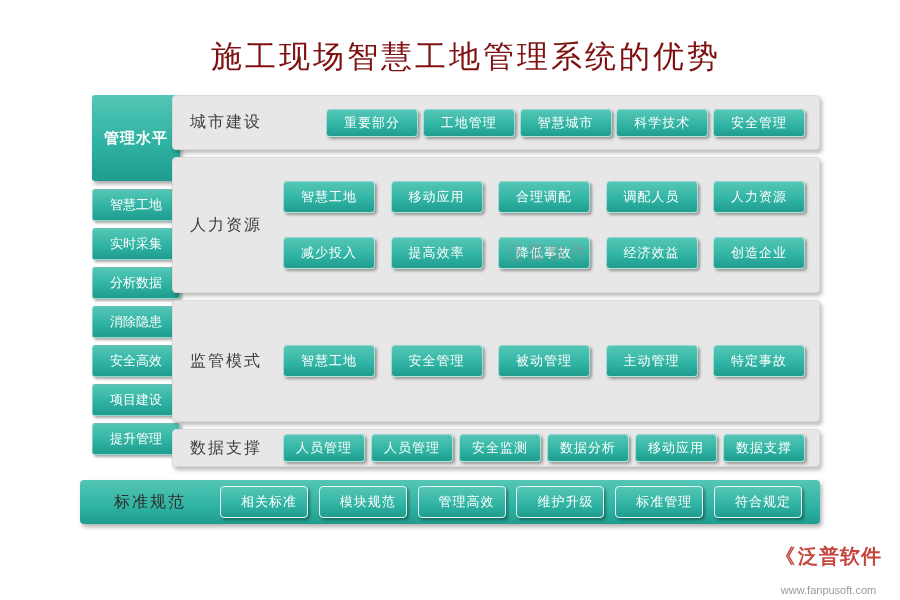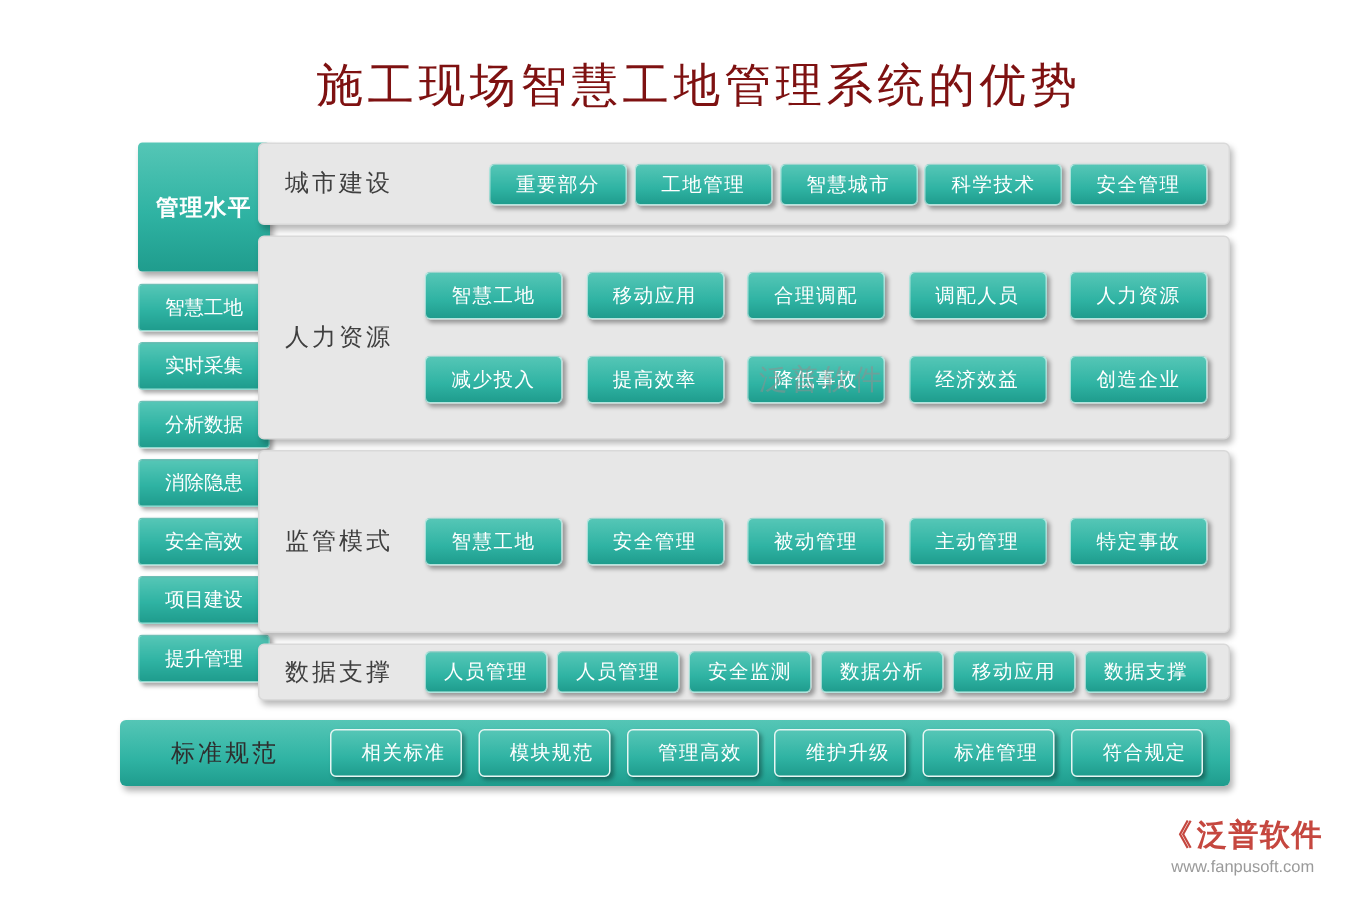--- a/index.html
+++ b/index.html
@@ -103,21 +103,21 @@
   .watermark {
     position:absolute; left:506px; top:240px; z-index:20;
     font-size:19px; color:#8f8f8f; opacity:.55; letter-spacing:2px;
     pointer-events:none;
   }
 
   
   .logo { position:absolute; right:18px; top:543px; text-align:center; }
   .logo-line { font-size:20px; font-weight:bold; color:var(--logo-red); letter-spacing:1px; }
   .logo-mark { font-size:20px; margin-right:2px; }
-  .logo-url { font-size:11px; color:var(--url-gray); margin-top:2px; }
+  .logo-url { font-size:11px; color:var(--url-gray); margin-top:14px; }
 </style>
 </head>
 <body>
 
 <div id="page">
 
   <h1 class="title">施工现场智慧工地管理系统的优势</h1>
 
   <aside class="sidebar">
     <div class="side-header">管理水平</div>

